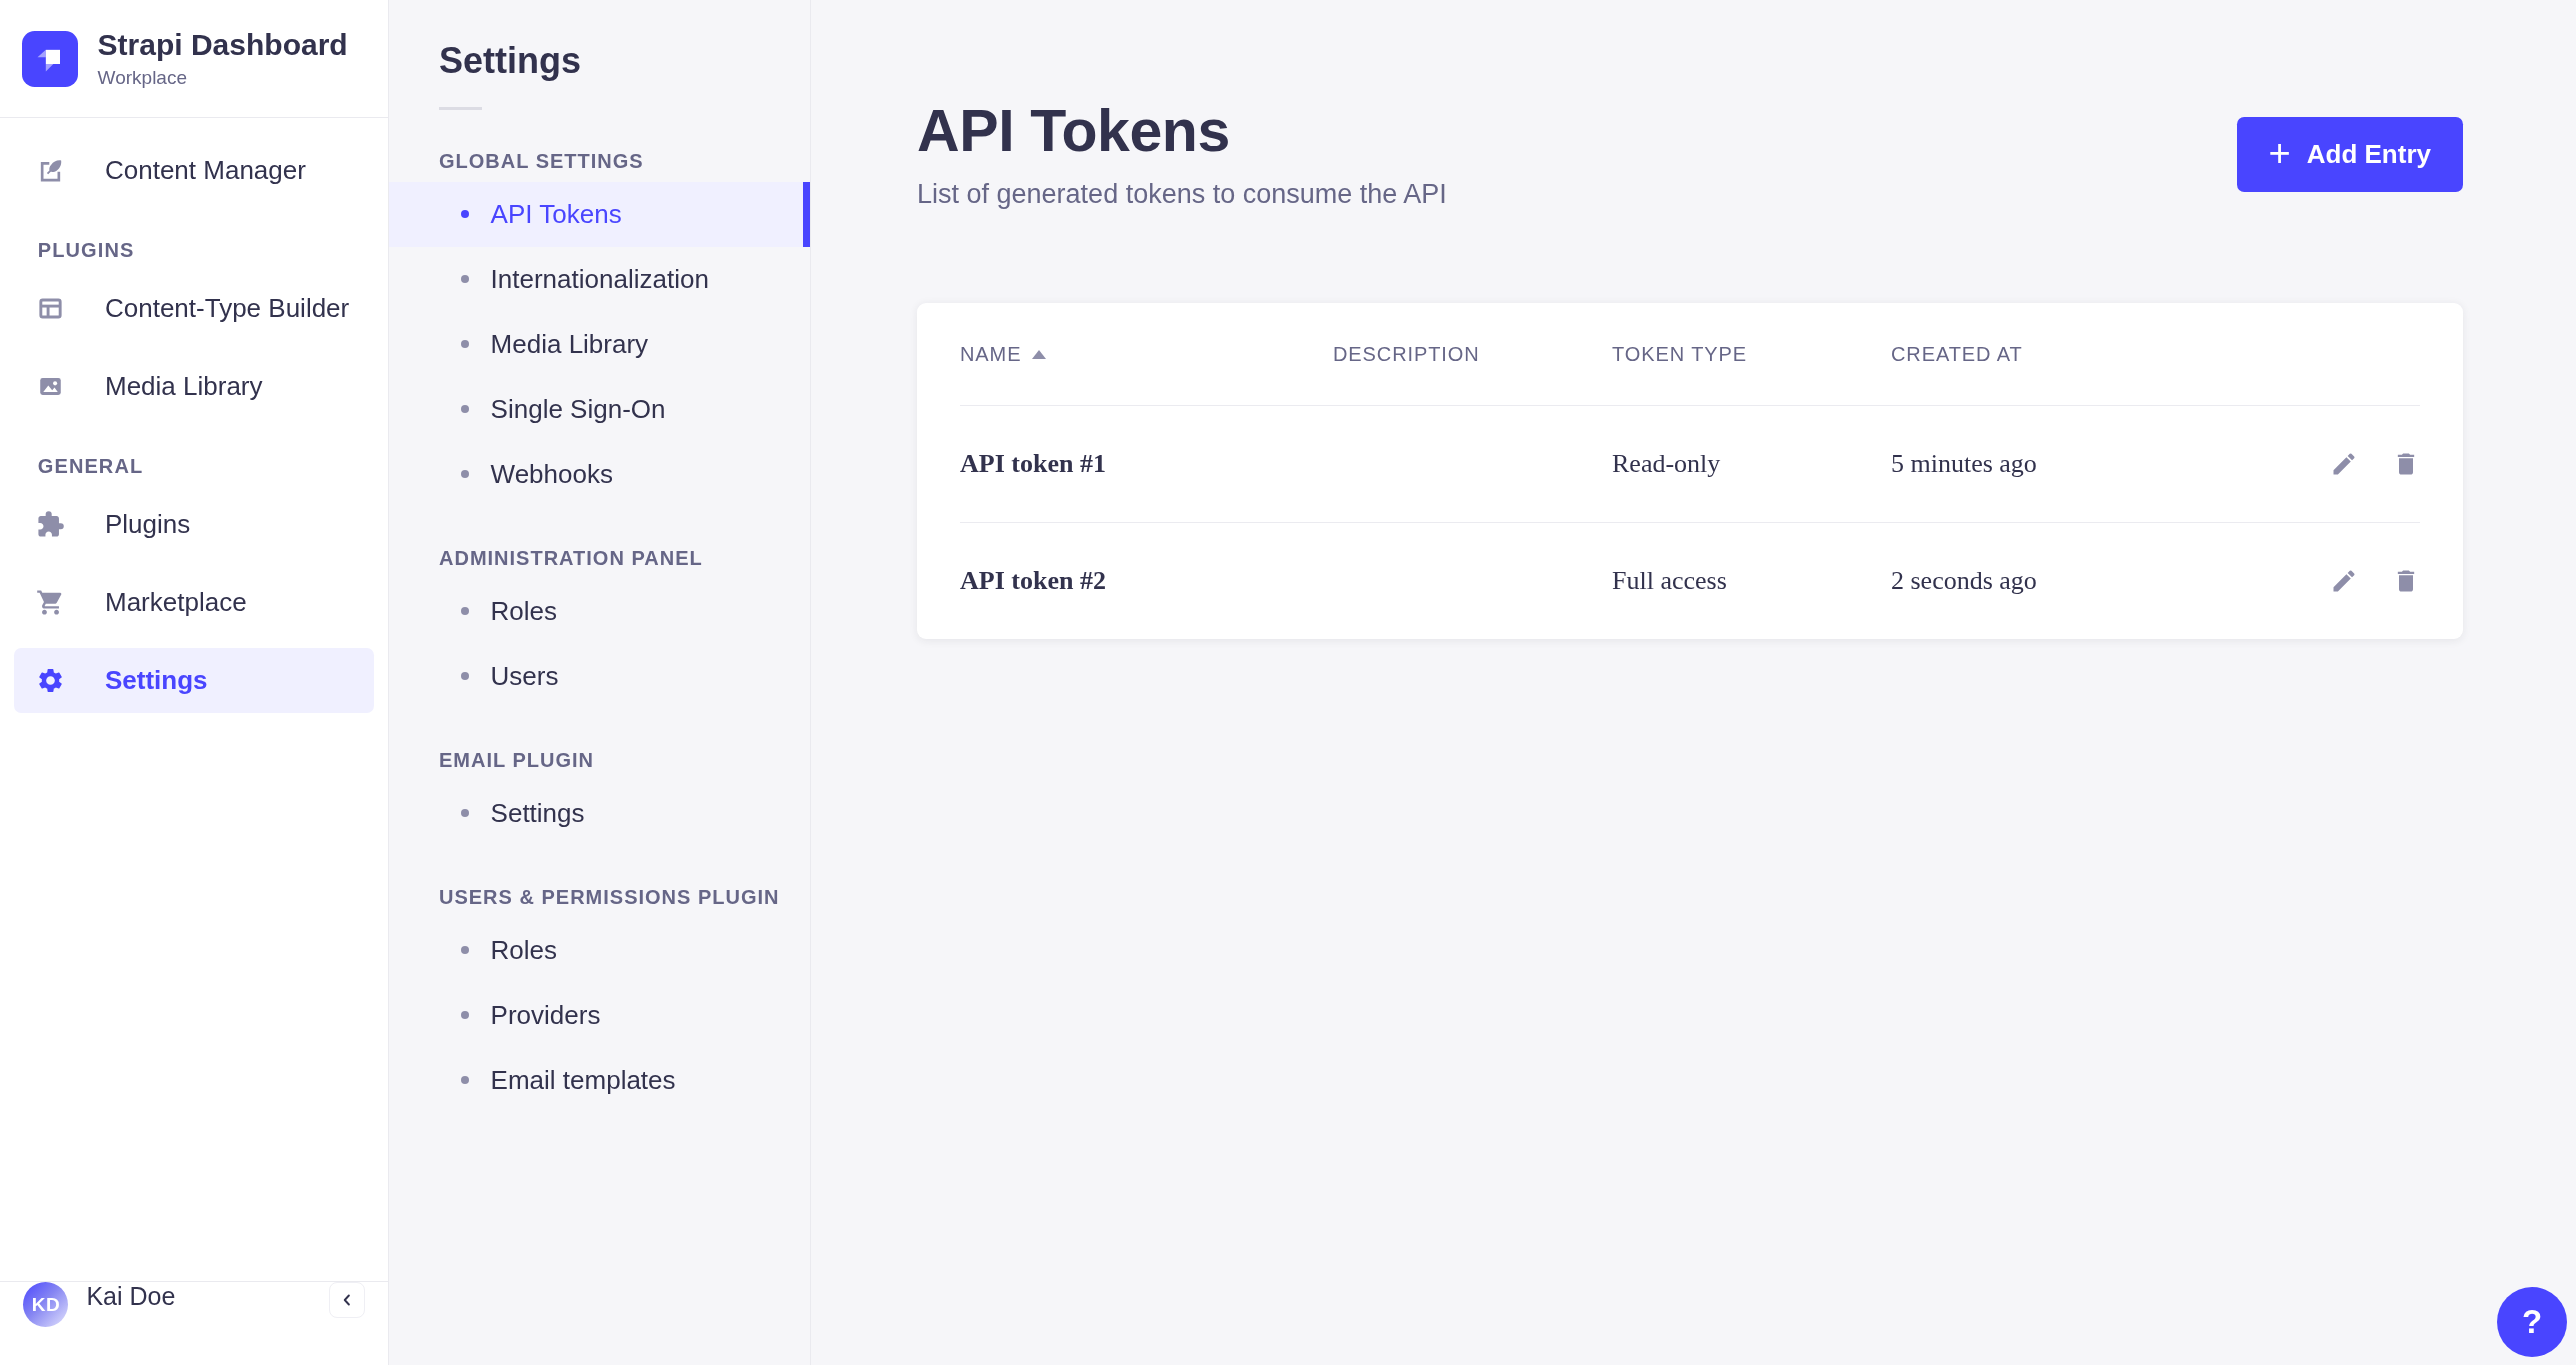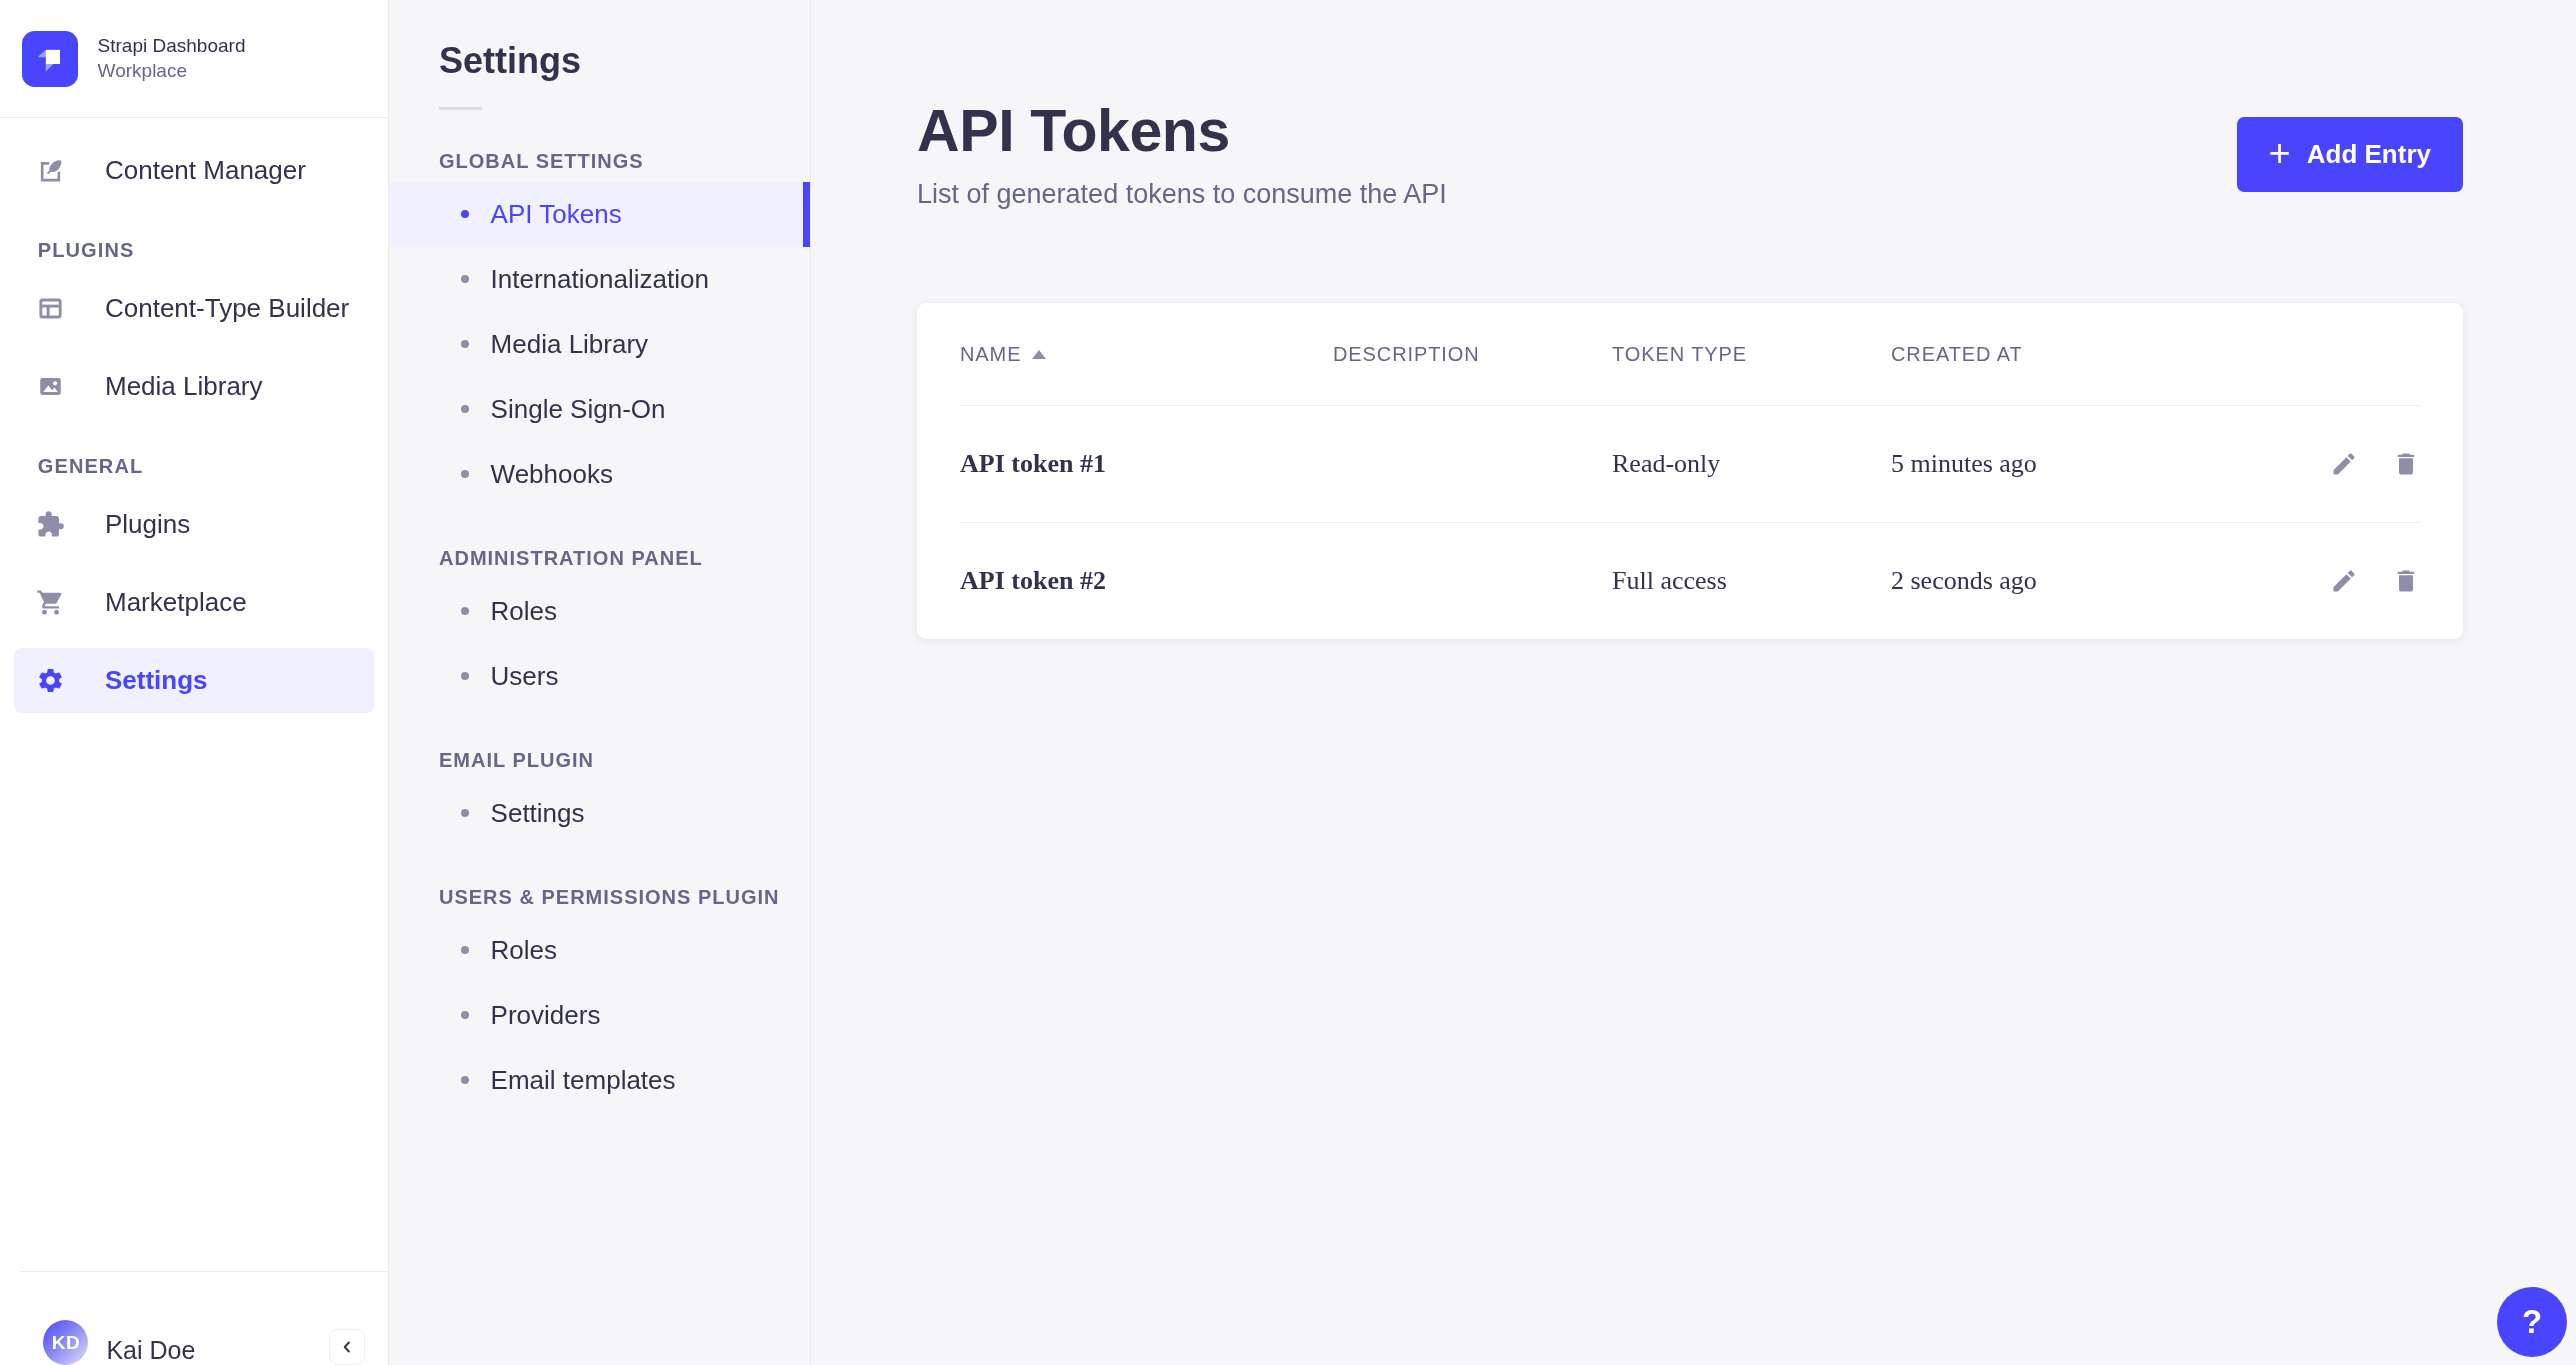--- a/index.html
+++ b/index.html
@@ -9,38 +9,38 @@
 
   
   .sidebar { position:absolute; left:0; top:0; bottom:0; width:389px; background:#ffffff;
              border-right:1.8px solid #eaeaef; display:flex; flex-direction:column; }
   .brand { height:118px; display:flex; align-items:center; padding:0 21.6px;
            border-bottom:1.8px solid #eaeaef; cursor:pointer; }
   .logo { width:56px; height:56px; border-radius:12.6px; background:#4945ff; flex:0 0 auto;
           display:flex; align-items:center; justify-content:center; }
   .logo svg { width:40px; height:40px; }
   .brand-text { margin-left:20px; }
-  .brand-title { font-size:19px; font-weight:400; color:#32324d; line-height:1.15; }
+  .brand-title { font-size:30px; font-weight:700; color:#32324d; line-height:1.15; }
   .brand-sub { font-size:19px; color:#666687; margin-top:3.6px; }
 
   .nav { padding:20px 14.4px 0 14.4px; flex:1 1 auto; }
   .nav-section { font-size:20px; font-weight:700; letter-spacing:1.1px; color:#666687;
                  padding-left:23.4px; margin:36px 0 14.4px 0; }
   .nav-item { height:65px; border-radius:7.2px; display:flex; align-items:center;
               padding-left:21.6px; cursor:pointer; margin-bottom:12.6px; }
   .nav-item .nico { width:29px; height:29px; color:#8e8ea9; flex:0 0 auto;
                     display:flex; align-items:center; justify-content:center; }
   .nav-item .nico svg { width:29px; height:29px; }
   .nav-item .nlabel { margin-left:40px; font-size:26px; font-weight:500; color:#32324d; }
   .nav-item.active { background:#f0f0ff; }
   .nav-item.active .nico { color:#4945ff; }
   .nav-item.active .nlabel { color:#4945ff; font-weight:600; }
 
-  .side-footer { height:94px; border-top:1.8px solid #eaeaef; display:flex; align-items:flex-end;
-                 padding:0 23.4px;margin-left:20px; }
+  .side-footer { height:84px; border-top:1.8px solid #eaeaef; display:flex; align-items:flex-start;
+                 padding:0 23.4px; }
   .avatar { width:45px; height:45px; border-radius:50%; flex:0 0 auto;
             background:linear-gradient(135deg,#4945ff 0%,#8585f2 45%,#e3e3fd 100%);
             display:flex; align-items:center; justify-content:center;
             color:#ffffff; font-size:19px; font-weight:700; letter-spacing:0.4px; cursor:pointer; }
   .user-name { margin-left:18px; font-size:25px; font-weight:500; color:#32324d; cursor:pointer; }
   .collapse-btn { margin-left:auto; width:36px; height:36px; border-radius:8px; background:#ffffff;
                   border:1.8px solid #efeff4; color:#32324d; cursor:pointer;
                   display:flex; align-items:center; justify-content:center; }
   .collapse-btn svg { width:18px; height:18px; }
 

